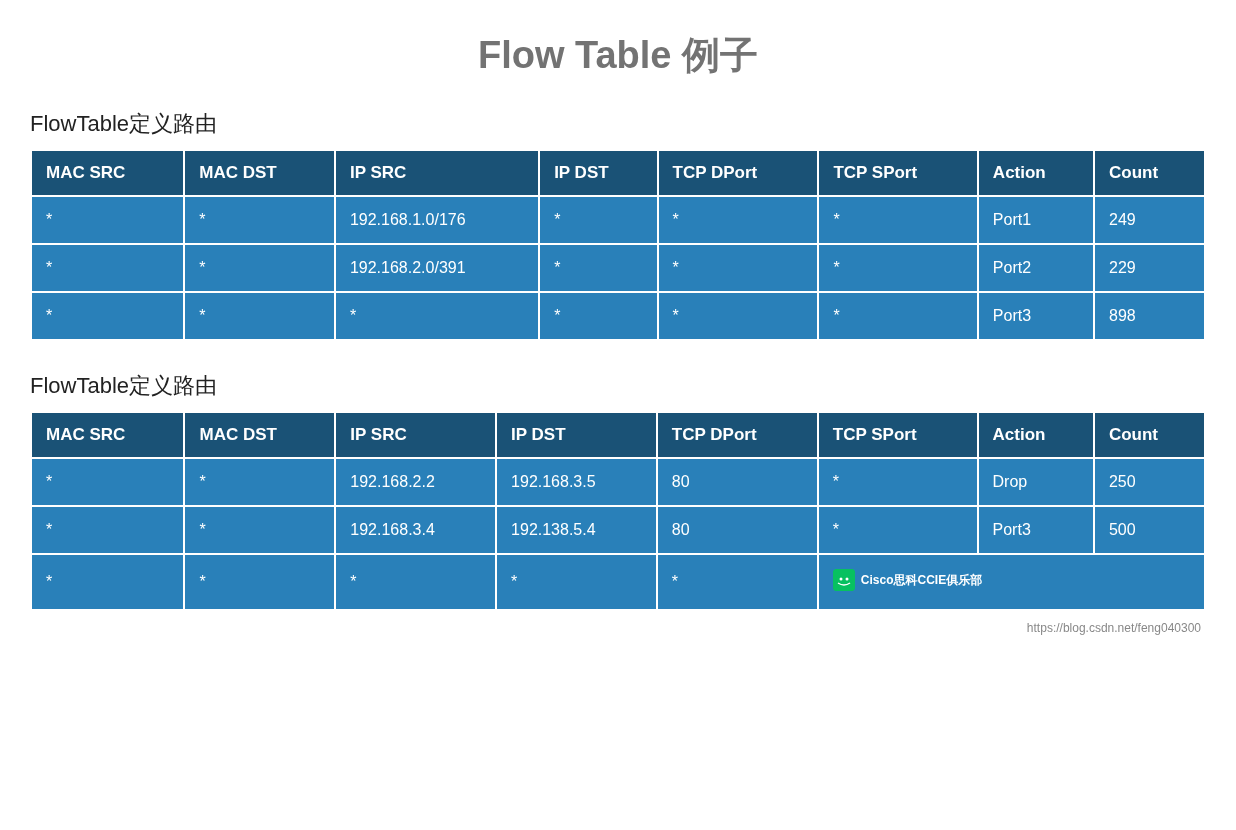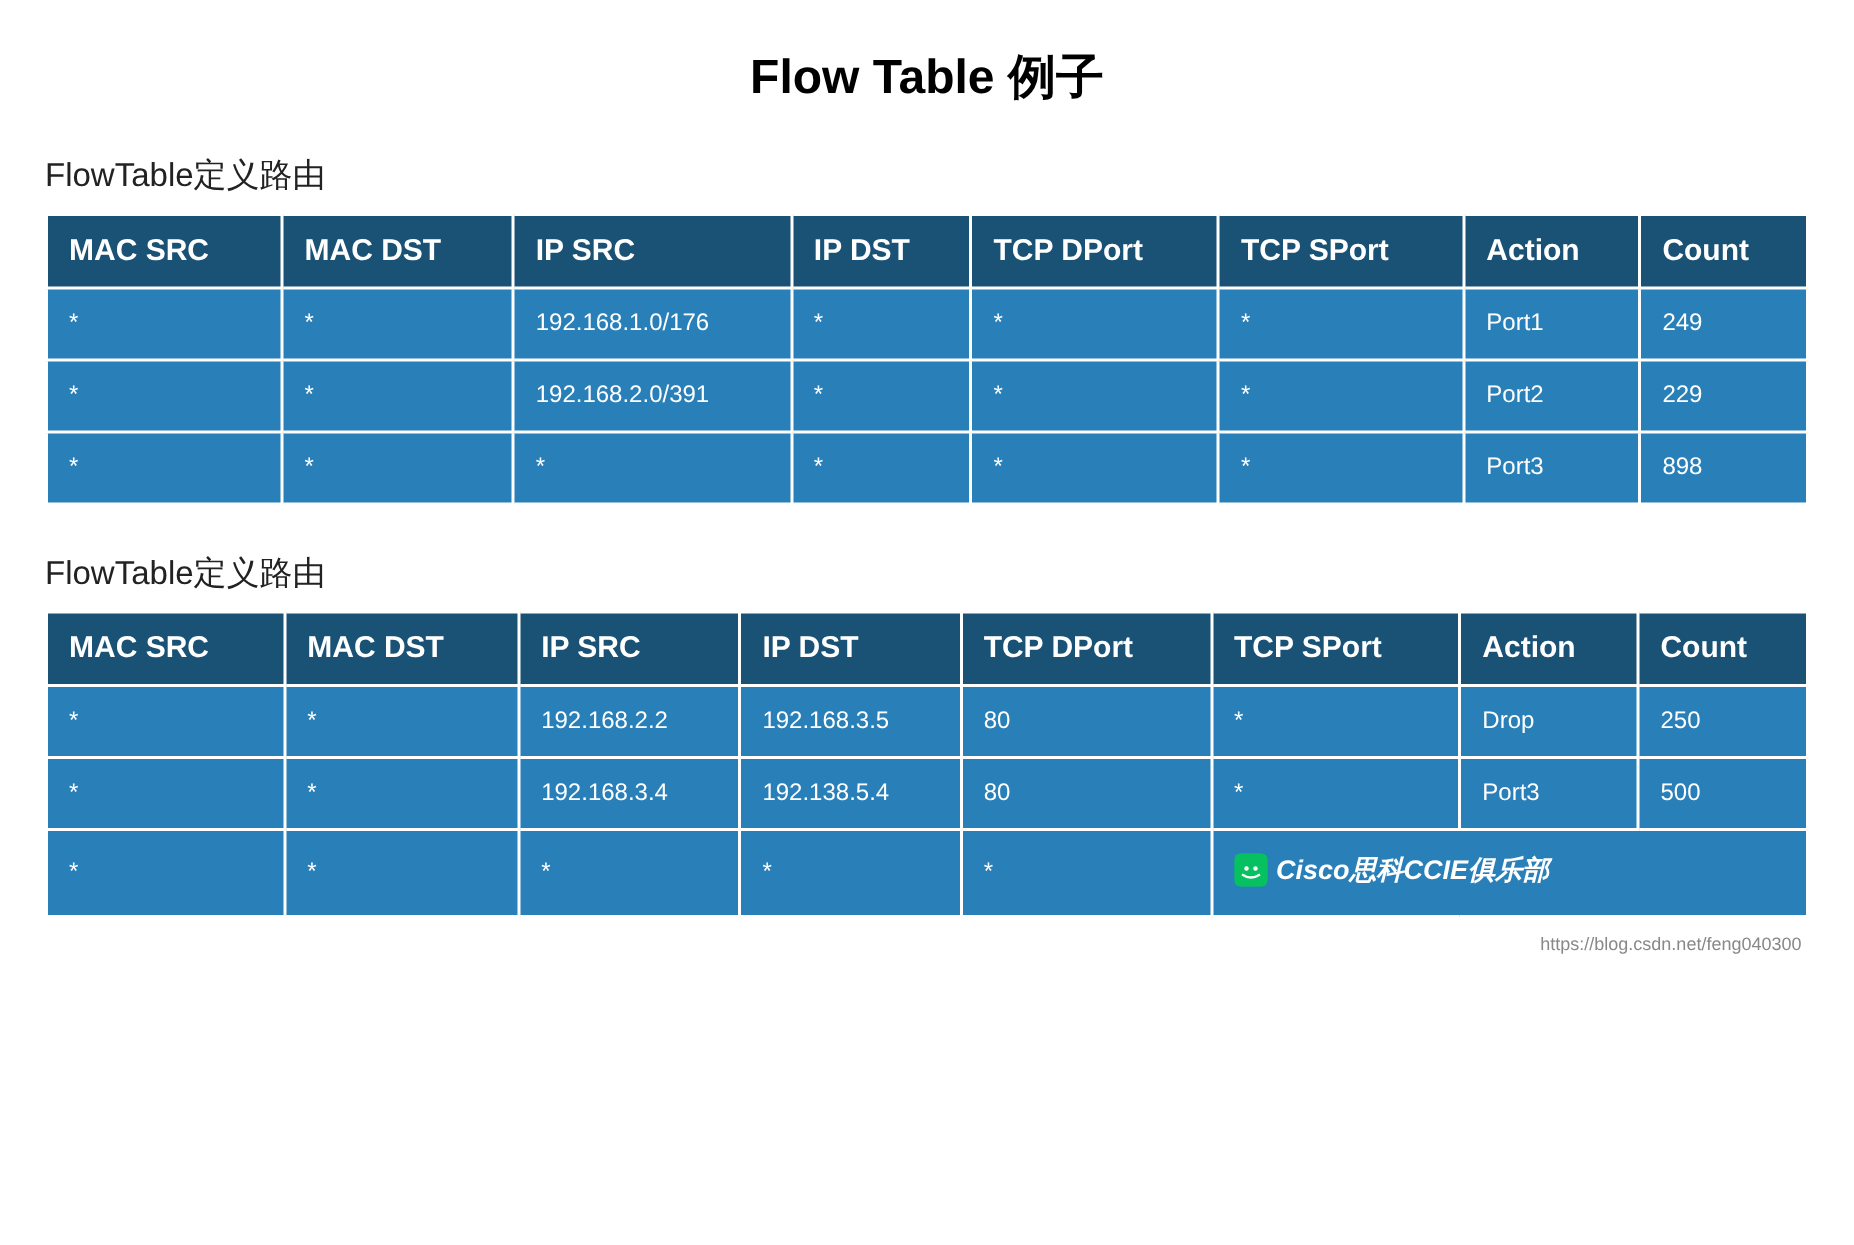--- a/index.html
+++ b/index.html
@@ -7,23 +7,23 @@
     body {
       background: #ffffff;
       font-family: 'Microsoft YaHei', 'SimHei', Arial, sans-serif;
       width: 1236px;
       min-height: 830px;
       padding: 20px 30px 30px 30px;
     }
 
     .page-title {
       text-align: center;
-      font-size: 32px;
+      font-size: 38px;
       font-weight: bold;
-      color: #000000;
+      color: #737373;
       margin-bottom: 28px;
       padding-top: 10px;
     }
 
     .section-label {
       font-size: 22px;
       font-weight: normal;
       color: #222;
       margin-bottom: 10px;
     }
@@ -34,21 +34,21 @@
       margin-bottom: 30px;
     }
 
     .flow-table thead tr {
       background-color: #1a5276;
     }
 
     .flow-table thead th {
       color: #ffffff;
       font-weight: bold;
-      font-size: 20px;
+      font-size: 17px;
       padding: 12px 14px;
       border: 2px solid #ffffff;
       text-align: left;
     }
 
     .flow-table tbody tr {
       background-color: #2980b9;
     }
 
     .flow-table tbody td {
@@ -184,19 +184,19 @@
         <td>*</td>
         <td>*</td>
         <td>*</td>
         <td colspan="3"><span class="watermark-overlay">
             <span class="wechat-icon"><svg viewBox="0 0 22 22" width="22" height="22" xmlns="http://www.w3.org/2000/svg">
             <rect width="22" height="22" rx="4" fill="#07c160"></rect>
             <circle cx="8" cy="10" r="1.5" fill="white"></circle>
             <circle cx="14" cy="10" r="1.5" fill="white"></circle>
             <path d="M5 14 Q11 18 17 14" stroke="white" stroke-width="1.5" fill="none"></path>
           </svg></span>
-            <span style="font-weight: bold; font-size: 18px; font-style: italic;">Cisco思科CCIE俱乐部</span>
+            <span style="font-weight: bold; font-size: 12px;">Cisco思科CCIE俱乐部</span>
           </span></td>
       </tr>
     </tbody>
 </table>
 
 <div class="footer-url">https://blog.csdn.net/feng040300</div>
 
 </body></html>

